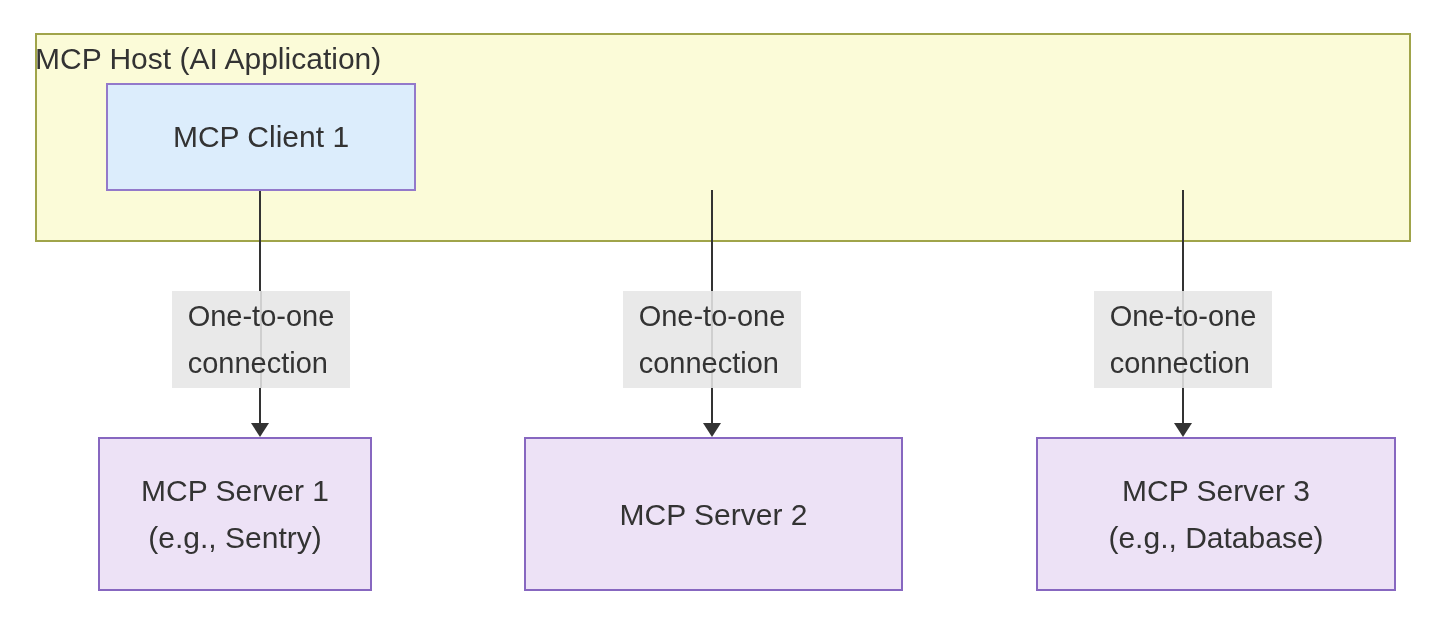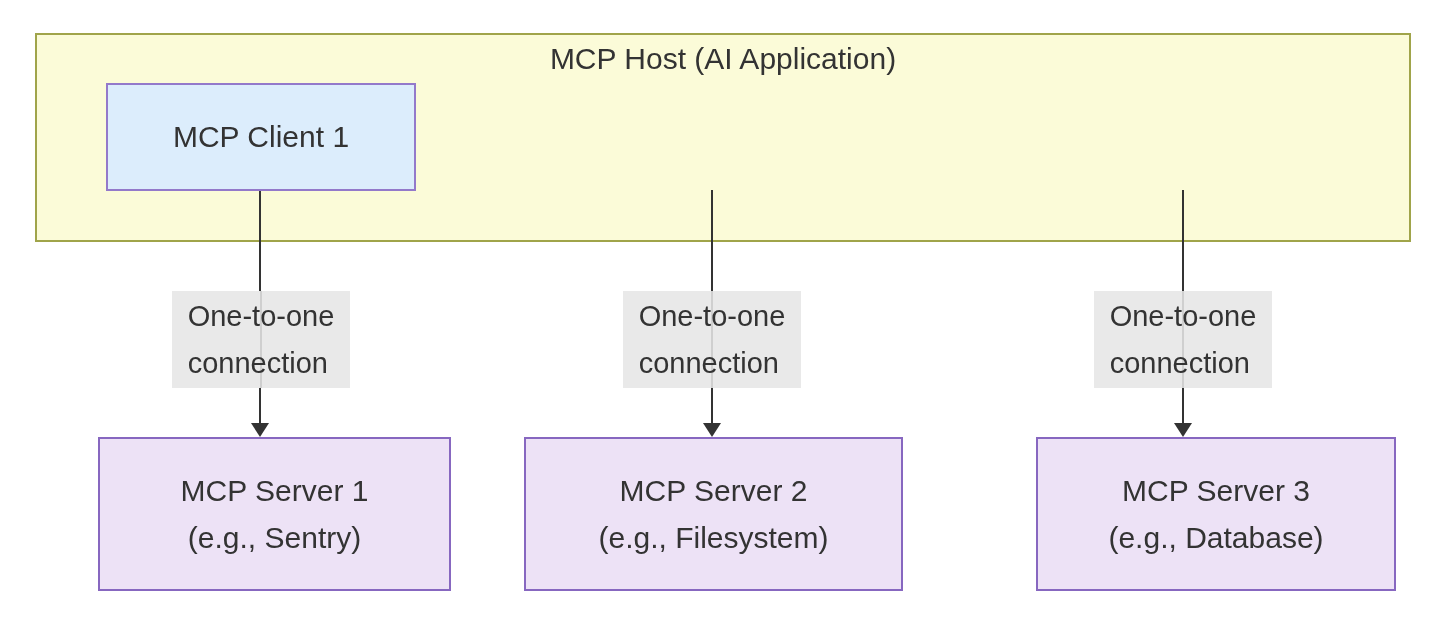--- a/index.html
+++ b/index.html
@@ -21,21 +21,20 @@
     left: 35px; top: 33px;
     width: 1376px; height: 209px;
     background: var(--host-bg, #fbfbd8);
     border: 2px solid var(--host-border, #a0a44a);
     box-sizing: border-box;
   }
   .host-title {
     position: absolute;
     left: 35px; top: 42px;
     width: 1376px;
-    text-align: center;
     font-size: 30px;
     line-height: 34px;
     color: var(--text, #333333);
   }
   .client-box {
     position: absolute;
     top: 83px;
     height: 108px;
     background: var(--client-bg, #dcedfc);
     border: 2px solid var(--client-border, #9379ca);
@@ -116,21 +115,21 @@
     display: flex;
     flex-direction: column;
     align-items: center;
     justify-content: center;
     text-align: center;
     font-size: 30px;
     line-height: 47px;
     color: var(--text, #333333);
     z-index: 2;
   }
-  .server-1 { left: 98px; width: 353px; text-align: center; }
+  .server-1 { left: 98px; width: 274px; text-align: center; }
   .server-2 { left: 524px; width: 379px; }
   .server-3 { left: 1036px; width: 360px; }
 </style>
 </head>
 <body>
 
 <div class="canvas">
 
   <div class="host-box"></div>
   <div class="host-title">MCP Host (AI Application)</div>
@@ -161,20 +160,19 @@
     <span class="label-text">One-to-one
 connection</span>
   </div>
 
   <div class="server-box server-1">
     <div>MCP Server 1</div>
     <div>(e.g., Sentry)</div>
   </div>
   <div class="server-box server-2">
     <div>MCP Server 2</div>
-    <div>(e.g., Filesystem)</div>
   </div>
   <div class="server-box server-3">
     <div>MCP Server 3</div>
     <div>(e.g., Database)</div>
   </div>
 
 </div>
 
 </body></html>

